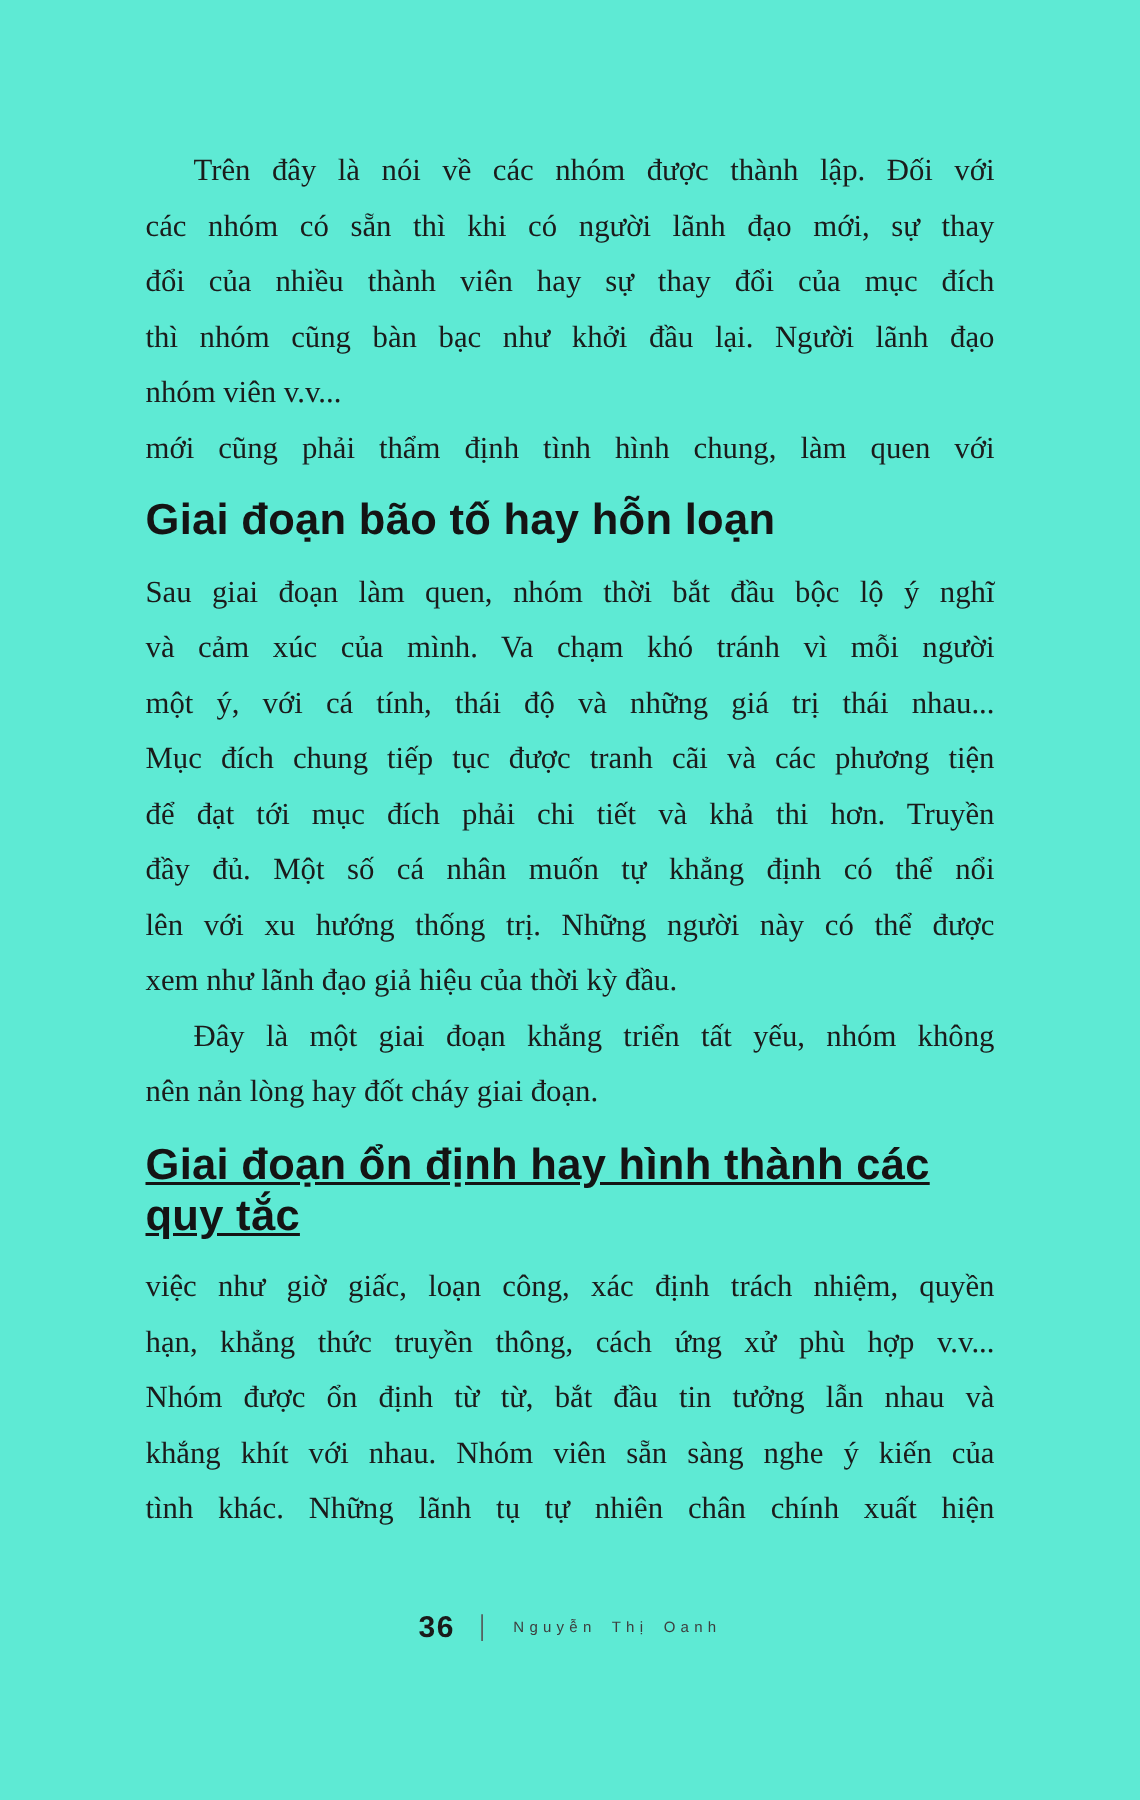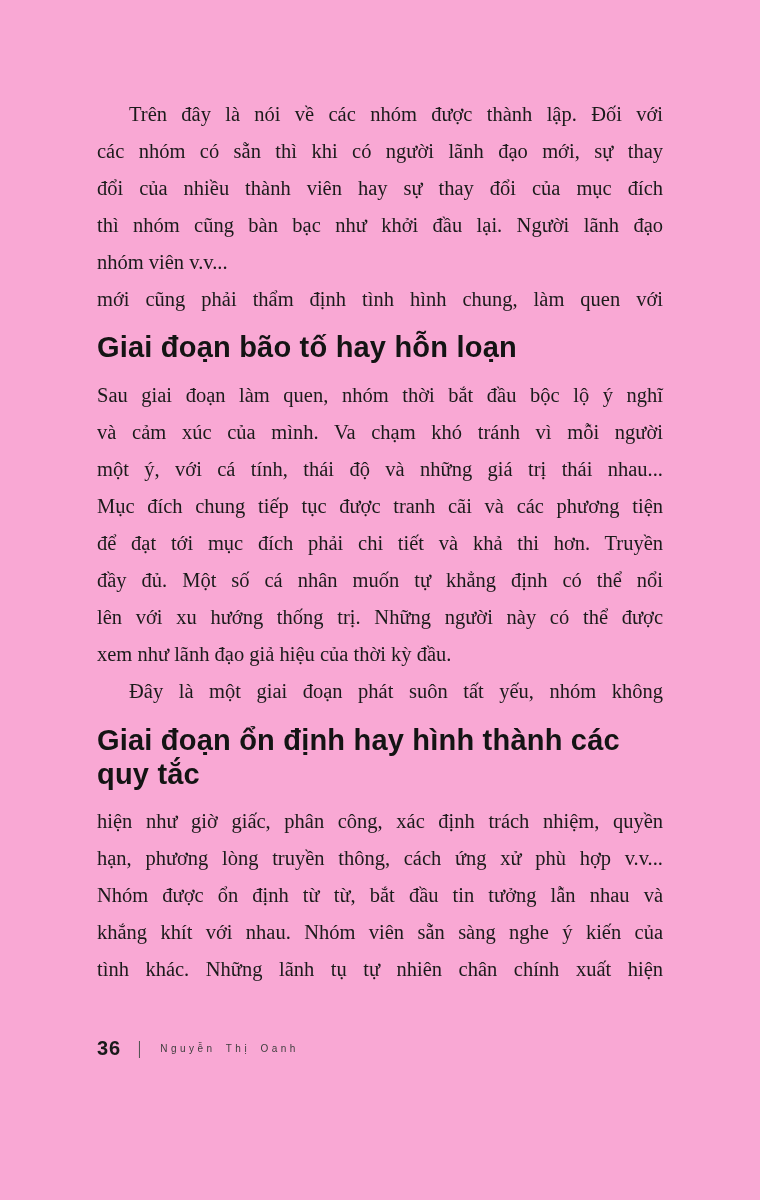--- a/index.html
+++ b/index.html
@@ -11,21 +11,21 @@
   body {
     width: 760px;
     height: 1200px;
     overflow: hidden;
   }
   .page {
     box-sizing: border-box;
     width: 760px;
     height: 1200px;
     padding: 96px 97px 0 97px;
-    background: #f9a8d4;
+    background: #5eead4;
   }
   .body-text {
     font-family: "Liberation Serif", "DejaVu Serif", serif;
     font-size: 20.5px;
     color: #1b1b1b;
   }
   .para { margin: 0; }
   .line {
     line-height: 37px;
     text-align: justify;
@@ -41,27 +41,28 @@
   .section-heading {
     font-family: "Liberation Sans", "DejaVu Sans", sans-serif;
     font-weight: 700;
     font-size: 29px;
     line-height: 34px;
     color: #141414;
     letter-spacing: 0.2px;
     margin: 0;
   }
   .heading-1 { margin: 12px 0 13px 0; }
-  .heading-2 { margin: 13px 0 12px 0; }
+  .heading-2 { margin: 13px 0 12px 0; text-decoration: underline; }
   .footer {
     margin-top: 48px;
     display: flex;
     align-items: center;
     font-family: "Liberation Sans", "DejaVu Sans", sans-serif;
     height: 24px;
+    justify-content: center;
   }
   .page-number {
     font-weight: 700;
     font-size: 20px;
     color: #1a1a1a;
     letter-spacing: 1px;
   }
   .footer-separator {
     font-weight: 300;
     font-size: 19px;
@@ -99,28 +100,29 @@
       <div class="line">và cảm xúc của mình. Va chạm khó tránh vì mỗi người</div>
       <div class="line">một ý, với cá tính, thái độ và những giá trị thái nhau...</div>
       <div class="line">Mục đích chung tiếp tục được tranh cãi và các phương tiện</div>
       <div class="line">để đạt tới mục đích phải chi tiết và khả thi hơn. Truyền</div>
       <div class="line">đầy đủ. Một số cá nhân muốn tự khẳng định có thể nổi</div>
       <div class="line">lên với xu hướng thống trị. Những người này có thể được</div>
       <div class="line last">xem như lãnh đạo giả hiệu của thời kỳ đầu.</div>
     </div>
 
     <div class="para">
-      <div class="line indent">Đây là một giai đoạn phát suôn tất yếu, nhóm không</div>
+      <div class="line indent">Đây là một giai đoạn khắng triển tất yếu, nhóm không</div>
+      <div class="line last">nên nản lòng hay đốt cháy giai đoạn.</div>
     </div>
 
     <h2 class="section-heading heading-2">Giai đoạn ổn định hay hình thành các quy tắc</h2>
 
     <div class="para">
-      <div class="line">hiện như giờ giấc, phân công, xác định trách nhiệm, quyền</div>
-      <div class="line">hạn, phương lòng truyền thông, cách ứng xử phù hợp v.v...</div>
+      <div class="line">việc như giờ giấc, loạn công, xác định trách nhiệm, quyền</div>
+      <div class="line">hạn, khẳng thức truyền thông, cách ứng xử phù hợp v.v...</div>
       <div class="line">Nhóm được ổn định từ từ, bắt đầu tin tưởng lẫn nhau và</div>
       <div class="line">khắng khít với nhau. Nhóm viên sẵn sàng nghe ý kiến của</div>
       <div class="line">tình khác. Những lãnh tụ tự nhiên chân chính xuất hiện</div>
     </div>
 
   </div>
 
   <div class="footer">
     <span class="page-number">36</span>
     <span class="footer-separator">|</span>

